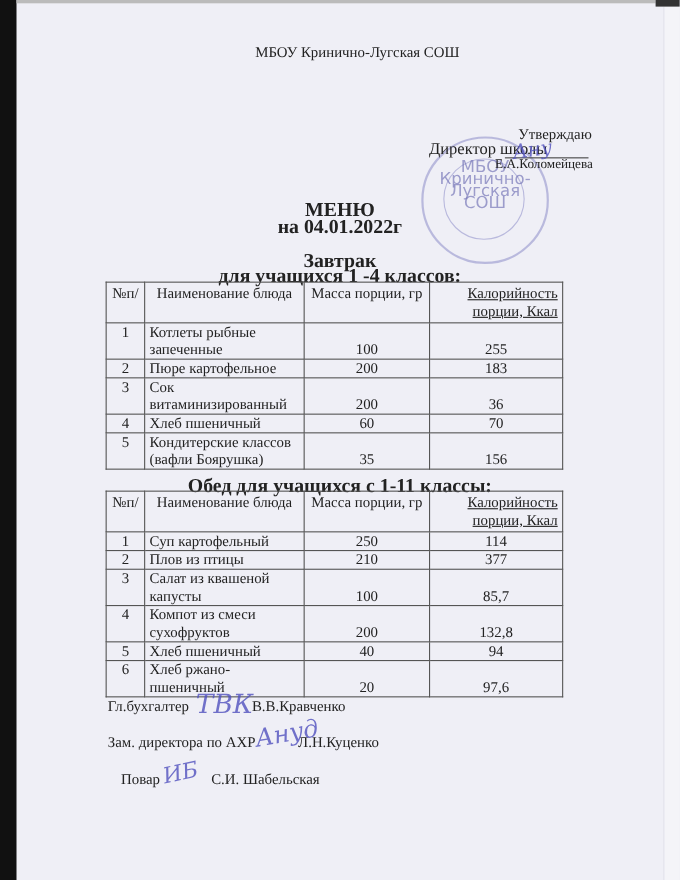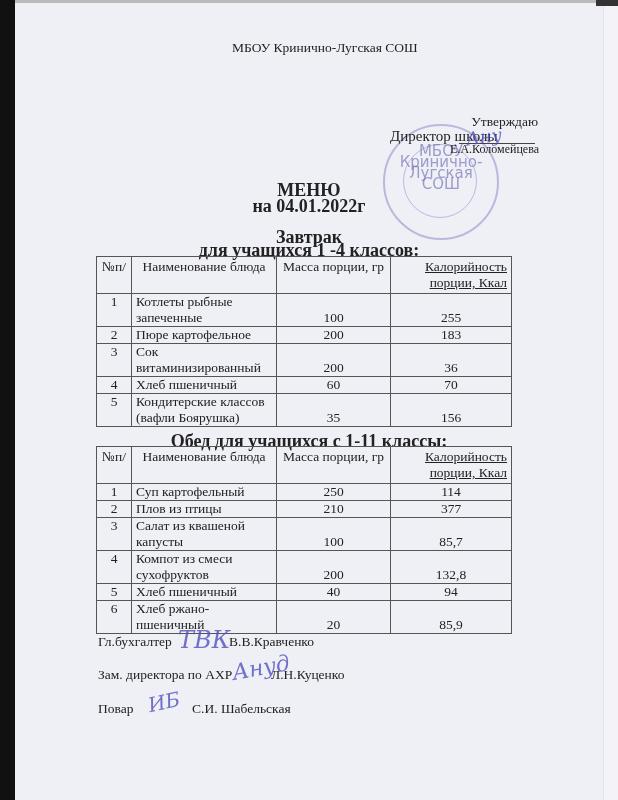--- a/index.html
+++ b/index.html
@@ -49,21 +49,21 @@
   table.menu td.mass { width: 105px; }
   .t1 { top: 256px; }
   .t2 { top: 446px; }
   .hdr-row th { height: 34px; }
 
   .foot { font-size: 13.5px; }
   .f1 { left: 98px; top: 634px; }
   .f1n { left: 229px; top: 634px; }
   .f2 { left: 98px; top: 667px; }
   .f2n { left: 271px; top: 667px; }
-  .f3 { left: 98px; top: 701px; }
+  .f3 { left: 110px; top: 701px; }
   .f3n { left: 192px; top: 701px; }
   .sig-1 { left: 178px; top: 626px; font-size: 24px; }
   .sig-2 { left: 232px; top: 655px; font-size: 22px; transform: rotate(-10deg); }
   .sig-3 { left: 148px; top: 690px; font-size: 20px; transform: rotate(-12deg); }
 </style>
 </head>
 <body>
 
 <div class="page"></div>
 <div class="left-bar"></div>
@@ -170,21 +170,21 @@
   <tr>
     <td class="num">5</td>
     <td class="name">Хлеб пшеничный</td>
     <td class="mass">40</td>
     <td class="kcal">94</td>
   </tr>
   <tr>
     <td class="num">6</td>
     <td class="name">Хлеб ржано-пшеничный</td>
     <td class="mass">20</td>
-    <td class="kcal">85,9</td>
+    <td class="kcal">97,6</td>
   </tr>
 </tbody>
   </table>
 
 <div class="abs foot f1">Гл.бухгалтер</div>
 <div class="sig sig-1">ТВК</div>
 <div class="abs foot f1n">В.В.Кравченко</div>
 
 <div class="abs foot f2">Зам. директора по АХР</div>
 <div class="sig sig-2">Ануд</div>

